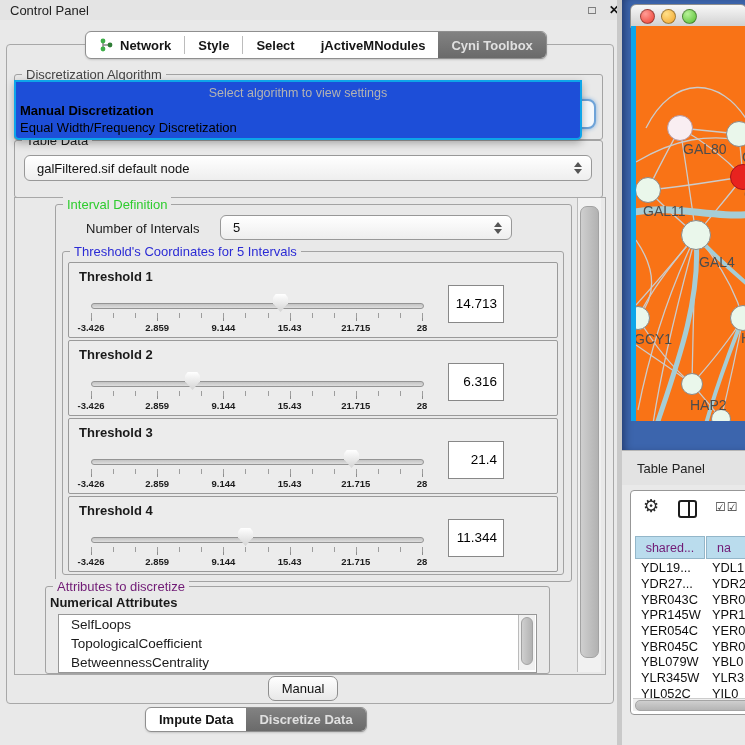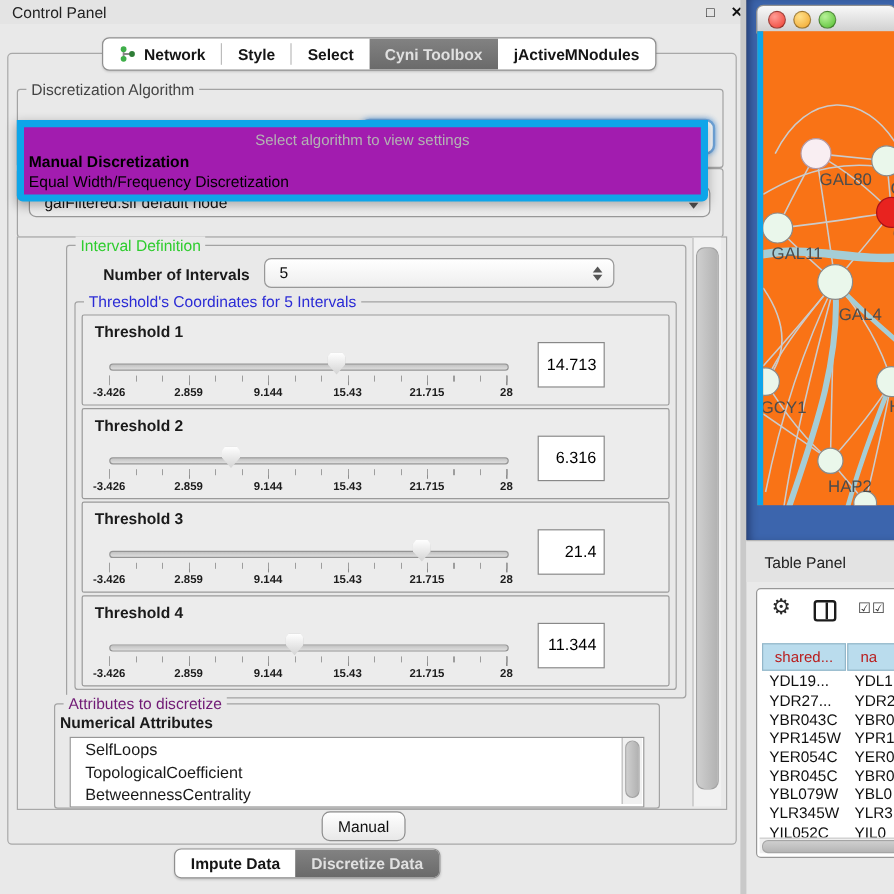--- a/index.html
+++ b/index.html
@@ -19,21 +19,21 @@
   
   .group{position:absolute;border:1px solid #a3a3a3;border-radius:3px}
   .gt{position:absolute;top:-8px;left:7px;background:#e9e9e9;padding:0 4px;font-size:13px;white-space:nowrap}
   
   .combo{position:absolute;background:linear-gradient(#ffffff,#eeeeee);border:1px solid #989898;border-radius:6px;display:flex;align-items:center;padding:0 26px 0 12px;font-size:13px;color:#111}
   .stepper{position:absolute;right:9px;top:50%;transform:translateY(-50%);width:9px;height:12px}
   .stepper i{position:absolute;left:1px;width:0;height:0;border-left:4px solid transparent;border-right:4px solid transparent}
   .stepper i.up{top:0;border-bottom:5px solid #555}
   .stepper i.dn{bottom:0;border-top:5px solid #555}
   
-  .popup{left:14px;top:100px;width:564px;height:56px;background:#a21caf;border:6px solid #0ea5e9;border-radius:0 0 5px 5px;box-shadow:0 3px 9px rgba(0,0,0,.30);z-index:30}
+  .popup{left:14px;top:80px;width:564px;height:56px;background:#1d4ed8;border:2px solid #0ea5e9;border-radius:0 0 5px 5px;box-shadow:0 3px 9px rgba(0,0,0,.30);z-index:30}
   .popup .ph{position:absolute;left:0;right:0;top:4px;text-align:center;color:#b3b3b3;font-size:12.5px}
   .popup .op1{position:absolute;left:4px;top:21px;font-size:13px;font-weight:bold;color:#000}
   .popup .op2{position:absolute;left:4px;top:38px;font-size:13px;color:#000}
   
   .tpanel{position:absolute;left:68px;width:488px;height:74px;border:1px solid #9a9a9a;border-radius:2px;background:#ececec}
   .tpanel .tt{position:absolute;left:10px;top:6px;font-size:13px;font-weight:bold}
   .track{position:absolute;left:22px;top:40px;width:331px;height:4px;background:linear-gradient(#c3c3c3,#dedede);border:1px solid #949494;border-radius:3px}
   .thumb{position:absolute;top:31px;width:15px;height:18px;background:linear-gradient(#ffffff,#d4d4d4);clip-path:polygon(18% 0,82% 0,100% 20%,100% 52%,50% 100%,0 52%,0 20%);filter:drop-shadow(0 0 1px #767676)}
   .ticks-min{position:absolute;left:22px;top:50px;width:332px;height:5px;background:repeating-linear-gradient(to right,#9d9d9d 0 1px,transparent 1px 22.07px)}
   .ticks-maj{position:absolute;left:22px;top:50px;width:332px;height:8px;background:repeating-linear-gradient(to right,#8d8d8d 0 1px,transparent 1px 66.2px)}
@@ -51,21 +51,21 @@
   .btn{position:absolute;background:linear-gradient(#ffffff,#e8e8e8);border:1px solid #8e8e8e;border-radius:7px;font-size:13px;text-align:center;color:#111}
   
   .mdi{left:622px;top:0;width:123px;height:450px;background:#3c65ad;box-shadow:inset 6px 0 8px -4px rgba(0,0,25,.45)}
   .nwin-title{left:630px;top:4px;width:115px;height:22px;background:linear-gradient(#f8f8f8,#cfcfcf);border:1px solid #8f8f8f;border-radius:6px 6px 0 0}
   .light{position:absolute;top:4px;width:13px;height:13px;border-radius:50%;border:1px solid rgba(0,0,0,.35)}
   .canvas{left:631px;top:26px;width:114px;height:395px;background:#f97316;overflow:hidden;border-left:5px solid #0ea5e9}
   .node{position:absolute;border-radius:50%;border:1.5px solid #8a8a8a;background:#eaf7eb;box-sizing:border-box}
   .nlabel{position:absolute;font-size:14px;color:#4c4c4c;white-space:nowrap}
   .tp-title{left:622px;top:450px;width:123px;height:34px;background:#e3e3e3;border-top:1px solid #b5b5b5;font-size:13px;color:#222}
   .tcard{left:630px;top:490px;width:124px;height:223px;background:#fff;border:1px solid #979797;border-radius:4px;overflow:hidden}
-  .hcell{position:absolute;top:45px;height:23px;background:#badced;border:1px solid #93b6c9;box-sizing:border-box;font-size:12.5px;color:#b91c1c;display:flex;align-items:center}
+  .hcell{position:absolute;top:45px;height:23px;background:#badced;border:1px solid #93b6c9;box-sizing:border-box;font-size:12.5px;color:#701a75;display:flex;align-items:center}
   .trow{display:flex;height:15.7px;font-size:12.8px;color:#101010;align-items:center}
   .trow .c1{width:70px;padding-left:6px;white-space:nowrap;overflow:hidden}
   .trow .c2{width:60px;padding-left:8px;white-space:nowrap}
   .hsb{position:absolute;left:2px;top:207px;width:120px;height:12px;background:#efefef;border-top:1px solid #ccc}
   .hsb .th{position:absolute;left:2px;top:1px;width:114px;height:9px;border-radius:5px;background:linear-gradient(#cfcfcf,#b5b5b5);border:1px solid #a5a5a5}
   .colicon{width:15px;height:14px;border:2px solid #1c1c1c;border-radius:3px;position:relative}
   .colicon:after{content:"";position:absolute;left:50%;top:0;bottom:0;width:2px;background:#1c1c1c}
 </style>
 </head>
 <body>
@@ -90,25 +90,25 @@
     <span>Network</span>
   </div>
   <div class="tabsep"></div>
   <div class="tab">
       <span>Style</span>
     </div>
   <div class="tabsep"></div>
   <div class="tab">
       <span>Select</span>
     </div>
+  <div class="tab">
+      <span>jActiveMNodules</span>
+    </div>
   <div class="tab sel">
       <span>Cyni Toolbox</span>
-    </div>
-  <div class="tab">
-      <span>jActiveMNodules</span>
     </div>
 </div>
 
 <div class="group" style="left:14px;top:74px;width:587px;height:64px">
   <span class="gt" style="color:#444">Discretization Algorithm</span>
 </div>
 
 <div class="abs" style="left:300px;top:99px;width:292px;height:26px;border:2px solid #6ea3d8;border-radius:8px;background:#f4f8fc;box-shadow:0 0 4px #7fb0e0"></div>
 
 <div class="group" style="left:14px;top:140px;width:587px;height:56px">
@@ -129,21 +129,21 @@
 </div>
 
 <div class="abs" style="left:14px;top:197px;width:590px;height:476px;border:1px solid #a8a8a8;background:#e9e9e9"></div>
 <div class="vsb" style="left:577px;top:198px;width:23px;height:474px">
   <div class="th" style="top:8px;width:17px;height:450px"></div>
 </div>
 
 <div class="group" style="left:55px;top:204px;width:515px;height:376px">
   <span class="gt" style="color:#2ecc2e">Interval Definition</span>
 </div>
-<div class="abs" style="left:86px;top:221px;font-size:13px;font-weight:bold">Number of Intervals</div>
+<div class="abs" style="left:86px;top:221px;font-size:13px;font-weight:normal">Number of Intervals</div>
 <div class="combo" style="left:220px;top:215px;width:292px;height:25px;box-sizing:border-box">
   <span>5</span>
   <span class="stepper">
       <i class="up"></i>
       <i class="dn"></i>
     </span>
 </div>
 
 <div class="group" style="left:62px;top:251px;width:500px;height:322px">
   <span class="gt" style="color:#2b2bd5">Threshold's Coordinates for 5 Intervals</span>

